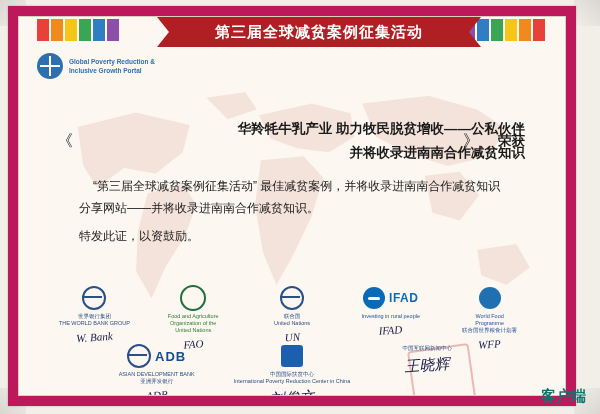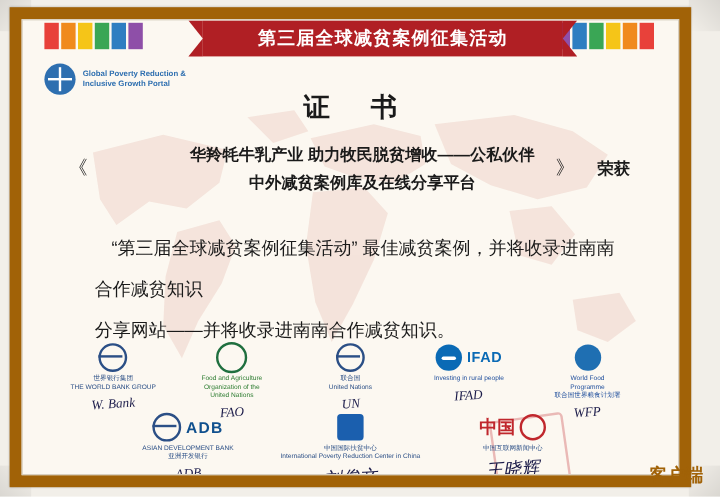--- a/index.html
+++ b/index.html
@@ -20,21 +20,21 @@
     background: #f2efe9;
   }
 
   
   .sheet {
     position: absolute;
     left: 8px;
     top: 6px;
     width: 568px;
     height: 400px;
-    background: #a16207;
+    background: #be185d;
     box-shadow: 0 0 2px rgba(0,0,0,0.25);
   }
   .sheet-inner {
     position: absolute;
     left: 10px;
     top: 10px;
     right: 10px;
     bottom: 10px;
     border: 1px solid #d8cfc0;
     background: #fcf8f1;
@@ -145,21 +145,21 @@
     position: absolute;
     left: 60px;
     right: 40px;
     top: 100px;
     z-index: 4;
     color: #1a1a1a;
   }
   .line-award {
     font-size: 13.5px;
     line-height: 24px;
-    text-align: center;
+    text-align: right;
     font-weight: bold;
   }
   .line-award .l2 { display: block; }
   .quote-row {
     position: relative;
     font-size: 13.5px;
     line-height: 24px;
     font-weight: bold;
   }
   .quote-left {
@@ -179,23 +179,23 @@
     font-weight: normal;
   }
   .huo-de {
     position: absolute;
     right: 0px;
     top: 12px;
     font-size: 13.5px;
     font-weight: bold;
   }
   .para {
-    margin-top: 26px;
-    font-size: 15px;
-    line-height: 34px;
+    margin-top: 10px;
+    font-size: 12px;
+    line-height: 22px;
     text-indent: 0;
   }
   .para .p1 { display: block; text-indent: 14px; }
   .para .p2 { display: block; }
   .para .p3 { display: block; margin-top: 6px; text-indent: 0; }
 
   
   .org-row {
     position: absolute;
     left: 0; right: 0;
@@ -331,21 +331,21 @@
     font-weight: bold;
     padding: 3px 7px;
     border-radius: 3px;
     letter-spacing: 0.5px;
     font-family: "Liberation Serif", serif;
   }
   .wm-text {
     margin-left: 6px;
     font-size: 15px;
     font-weight: bold;
-    color: #a16207;
+    color: #0f766e;
   }
 
   
   .corner {
     position: absolute;
     width: 26px; height: 26px;
     background: linear-gradient(135deg, rgba(0,0,0,0.10), rgba(0,0,0,0));
   }
   .corner.tl { left: 0; top: 0; }
   .corner.tr { right: 0; top: 0; transform: scaleX(-1); }
@@ -398,36 +398,36 @@
       <div class="banner">第三届全球减贫案例征集活动</div>
 
       <div class="gprf-logo">
         <div class="gprf-globe"></div>
         <div class="gprf-text">
           <div>Global Poverty Reduction &amp;</div>
           <div>Inclusive Growth Portal</div>
         </div>
       </div>
 
-      <div class="cert-title">证 书</div>
 
       <div class="body-text">
         <div class="quote-row">
           <span class="quote-left">《</span>
           <div class="line-award">
             <span class="l1">华羚牦牛乳产业  助力牧民脱贫增收——公私伙伴</span>
-            <span class="l2">中外减贫案例库及在线分享平台</span>
+            <span class="l2">并将收录进南南合作减贫知识</span>
           </div>
           <span class="quote-right">》</span>
           <span class="huo-de">荣获</span>
         </div>
 
         <div class="para">
           <span class="p1">“第三届全球减贫案例征集活动” 最佳减贫案例，并将收录进南南合作减贫知识</span>
           <span class="p2">分享网站——并将收录进南南合作减贫知识。</span>
+          <span class="p3">特发此证，以资鼓励。</span>
         </div>
       </div>
 
       <div class="org-row row1">
 
         <div class="org">
           <div class="org-mark">
             <div class="circle-mark"></div>
           </div>
           <div class="org-name">
@@ -504,24 +504,20 @@
             <div class="iprcc-mark"></div>
           </div>
           <div class="org-name">
             <div>中国国际扶贫中心</div>
             <div>International Poverty Reduction Center in China</div>
           </div>
           <div class="sig big">刘俊文</div>
         </div>
 
         <div class="org">
-          <div class="org-mark">
-            <span class="china-seal">中国</span>
-            <div class="china-ring"></div>
-          </div>
           <div class="org-name">
             <div>中国互联网新闻中心</div>
           </div>
           <div class="sig big">王晓辉</div>
         </div>
 
       </div>
 
       <div class="red-stamp"></div>
 

